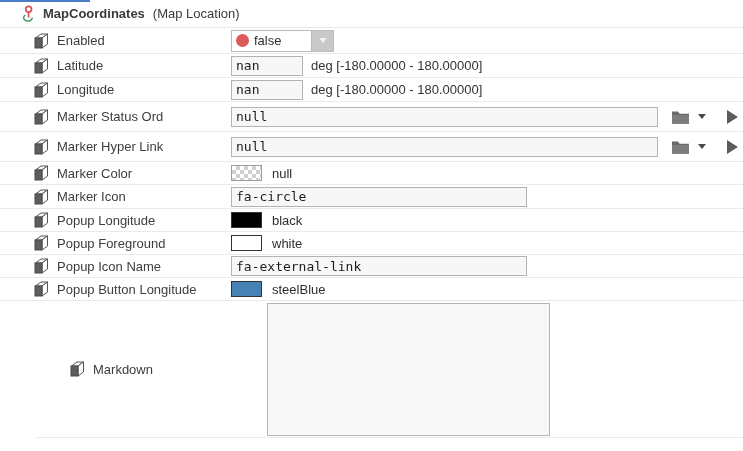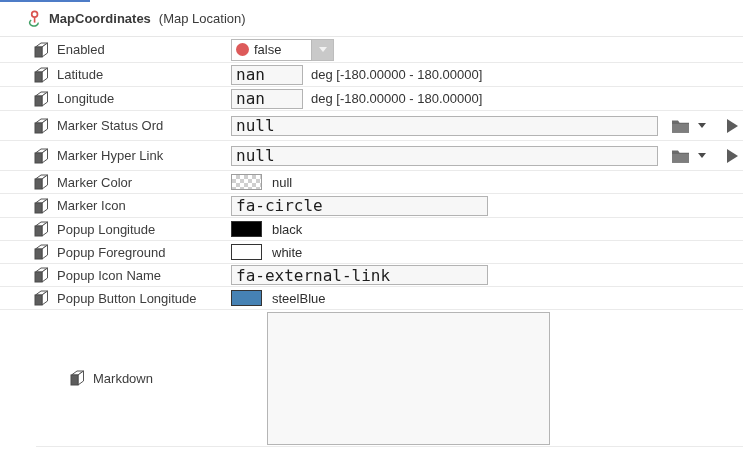--- a/index.html
+++ b/index.html
@@ -9,22 +9,22 @@
     font-family:"Liberation Sans",sans-serif;
     font-size:13px;color:#3d3d3d;
     background:#fff;overflow:hidden;
     box-sizing:border-box;
   }
   *{box-sizing:border-box;}
   .tab-indicator{position:absolute;top:0;left:0;width:90px;height:2px;}
 
   
   .sheet-header{
-    display:flex;align-items:center;height:37px;
-    padding-left:26px;border-bottom:1px solid #e7e7e7;
+    display:flex;align-items:center;height:28px;
+    padding-left:20px;border-bottom:1px solid #e7e7e7;
   }
   .sheet-header .pin{width:16px;height:17px;margin-right:7px;flex:0 0 auto;}
   .sheet-title{font-weight:700;color:#3a3a3a;margin-right:8px;}
   .sheet-subtitle{color:#3a3a3a;}
 
   
   .row{
     display:flex;align-items:center;
     padding-left:33px;
     border-bottom:1px solid #eaeaea;
@@ -38,27 +38,27 @@
     display:flex;align-items:center;
     width:198px;flex:0 0 198px;
   }
   .cube{width:16px;height:16px;margin-right:8px;flex:0 0 auto;}
   .prop-label{color:#3d3d3d;white-space:nowrap;}
   .value-cell{display:flex;align-items:center;flex:1;}
 
   
   .mono-input{
     font-family:"DejaVu Sans Mono",monospace;
-    font-size:16px;color:#1d1d1d;
+    font-size:13px;color:#1d1d1d;
     background:#f7f7f7;border:1px solid #b3b3b3;
     height:20px;padding:1px 4px;outline:none;
   }
   .w-nan{width:72px;}
   .w-ord{width:427px;}
-  .w-icon{width:257px;}
+  .w-icon{width:296px;}
   .unit-text{margin-left:8px;color:#333;white-space:nowrap;}
 
   
   .bool-dropdown{display:flex;align-items:stretch;height:22px;cursor:pointer;}
   .bool-field{
     display:flex;align-items:center;
     width:81px;background:#fff;border:1px solid #b9b9b9;
     padding-left:4px;
   }
   .bool-dot{width:13px;height:13px;border-radius:50%;margin-right:5px;flex:0 0 auto;}

